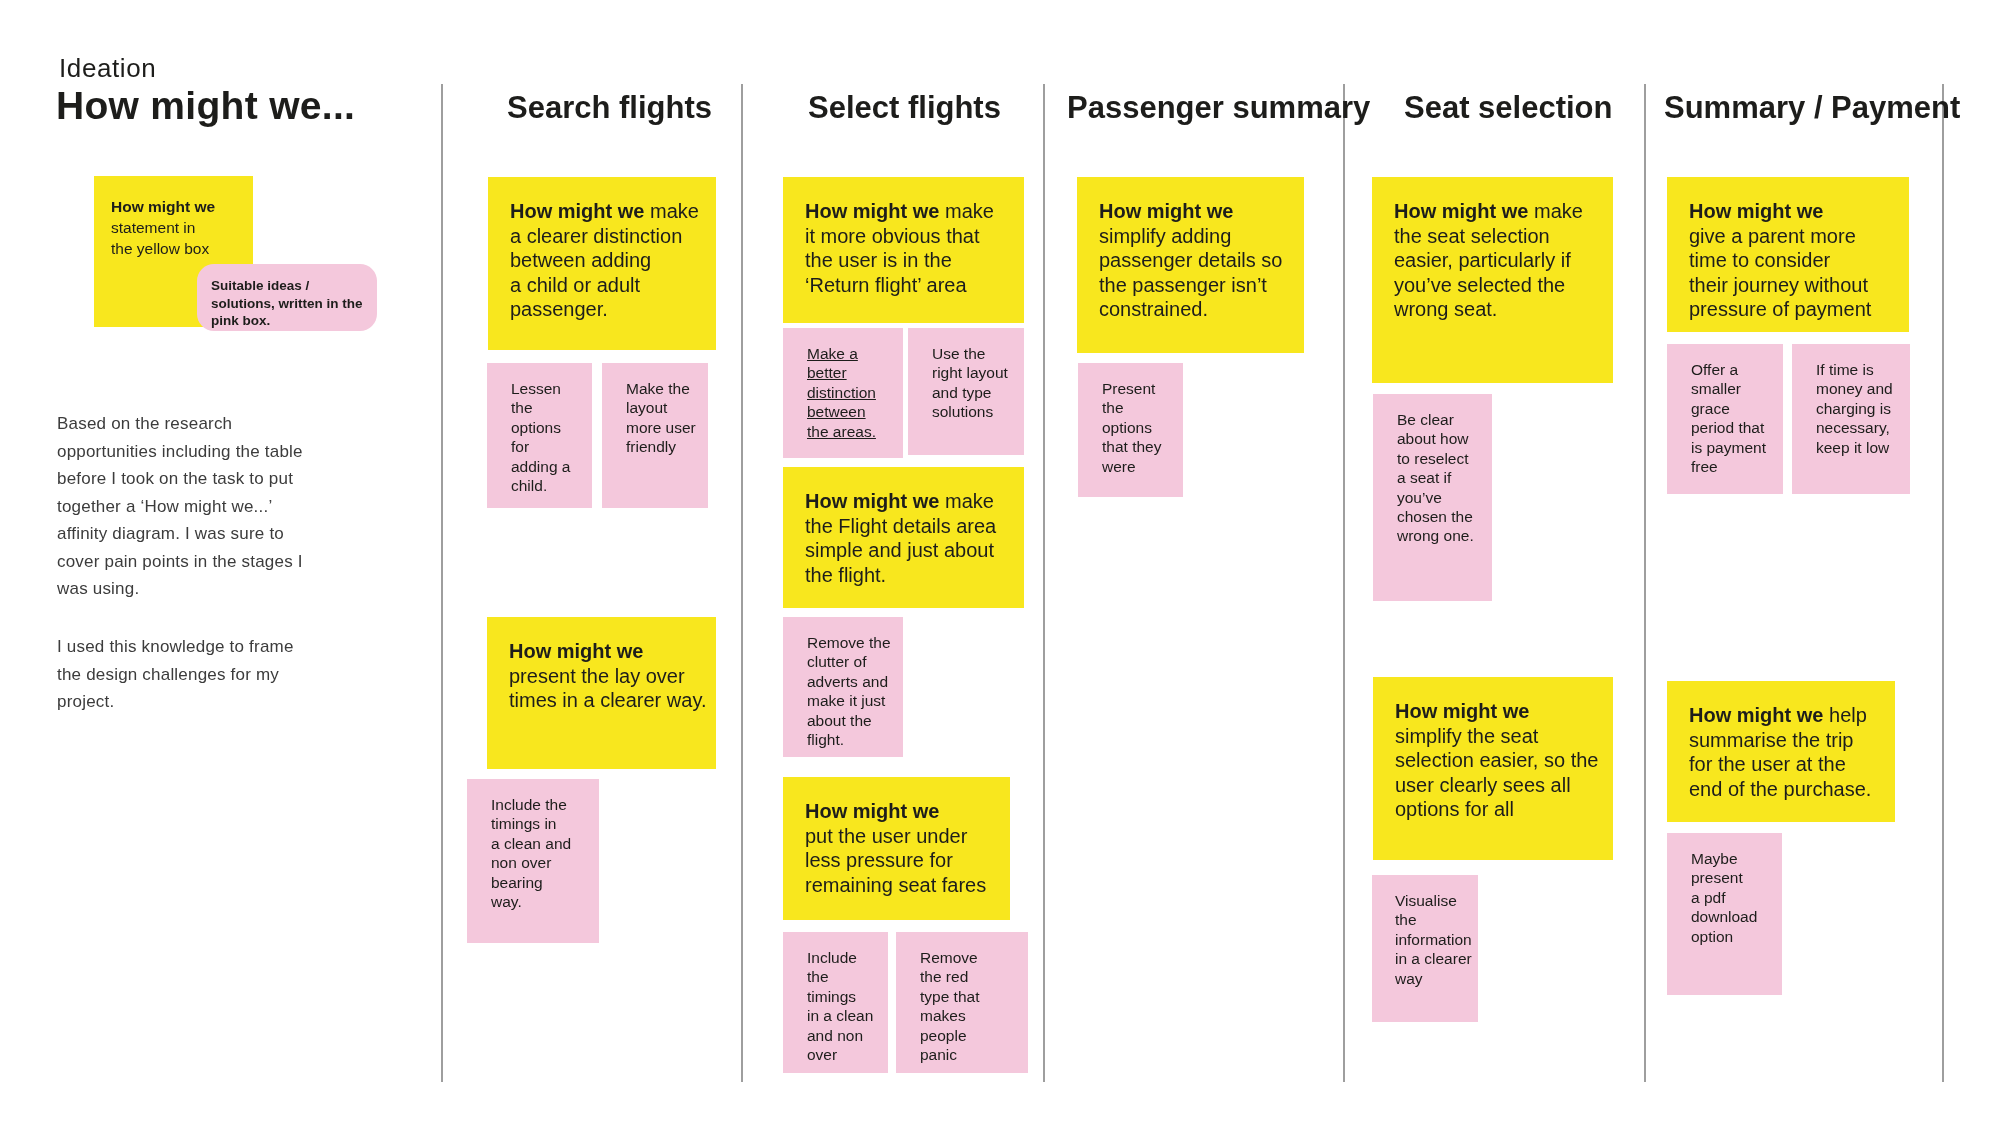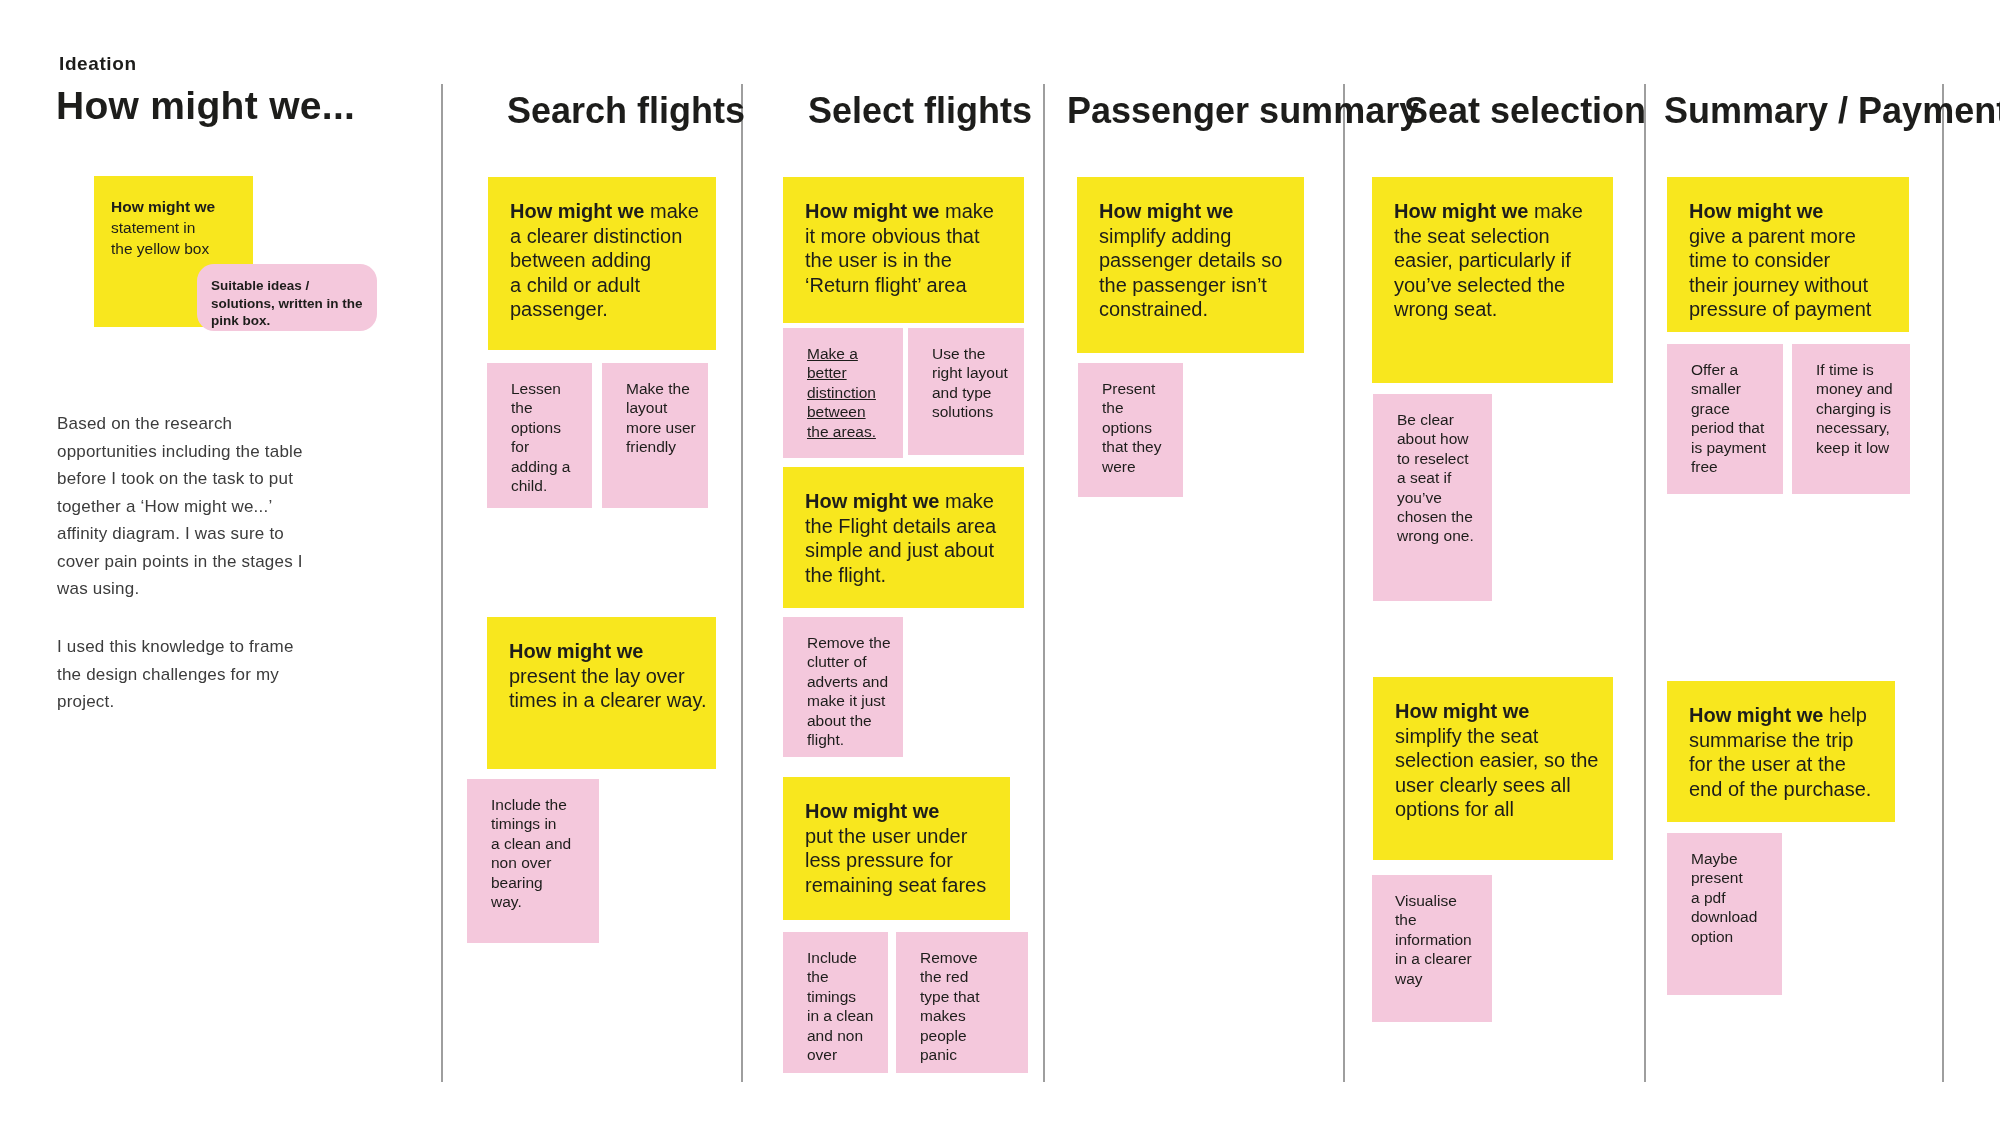--- a/index.html
+++ b/index.html
@@ -3,23 +3,23 @@
 <meta charset="utf-8">
 <style>
   html,body{margin:0;padding:0;}
   body{
     width:2000px;height:1125px;position:relative;overflow:hidden;
     background:#ffffff;
     font-family:"Liberation Sans","DejaVu Sans",sans-serif;
     color:#1d1d1b;
   }
   .abs{position:absolute;box-sizing:border-box;}
-  .eyebrow{font-size:19px;font-weight:700;letter-spacing:.6px;color:var(--ink,#1d1d1b);}
+  .eyebrow{font-size:26px;font-weight:400;letter-spacing:.6px;color:var(--ink,#1d1d1b);}
   .title{font-size:39px;font-weight:700;letter-spacing:.3px;color:var(--ink,#1d1d1b);}
-  .col-heading{font-size:36px;font-weight:700;color:var(--ink,#1d1d1b);white-space:pre;}
+  .col-heading{font-size:31px;font-weight:700;color:var(--ink,#1d1d1b);white-space:pre;}
   .divider{top:84px;height:998px;width:1.5px;background:var(--divider,#9e9e9e);}
   .para{font-size:17px;line-height:27.5px;letter-spacing:.2px;color:var(--paragraph,#3c3c3c);white-space:pre;}
   .note{white-space:pre;color:var(--ink,#1d1d1b);}
   .note .b{font-weight:700;}
   .note.yellow{background:var(--yellow,#f8e71e);font-size:20px;line-height:24.5px;padding:22px 8px 0 22px;}
   .note.pink{background:var(--pink,#f4c8dc);font-size:15.5px;line-height:19.4px;padding:16px 5px 0 24px;}
   .legend-note{white-space:pre;box-sizing:border-box;}
   .legend-yellow{background:var(--yellow,#f8e71e);font-size:15.5px;line-height:21px;padding:20px 5px 0 17px;}
   .legend-yellow .b{font-weight:700;}
   .legend-pink{background:var(--pink,#f4c8dc);font-size:13.5px;line-height:17.5px;padding:13px 5px 0 14px;font-weight:700;z-index:2;}
@@ -149,21 +149,21 @@
 to reselect
 a seat if
 you’ve
 chosen the
 wrong one.</div>
   <div class="abs note yellow" style="left:1373px;top:677px;width:240px;height:183px;"><span class="b">How might we</span><span>
 simplify the seat
 selection easier, so the
 user clearly sees all
 options for all</span></div>
-  <div class="abs note pink" style="left:1372px;top:875px;width:120px;height:147px;padding-left:23px;">Visualise
+  <div class="abs note pink" style="left:1372px;top:875px;width:106px;height:147px;padding-left:23px;">Visualise
 the
 information
 in a clearer
 way</div>
 
   <div class="abs note yellow" style="left:1667px;top:177px;width:242px;height:155px;"><span class="b">How might we</span><span>
 give a parent more
 time to consider
 their journey without
 pressure of payment</span></div>

